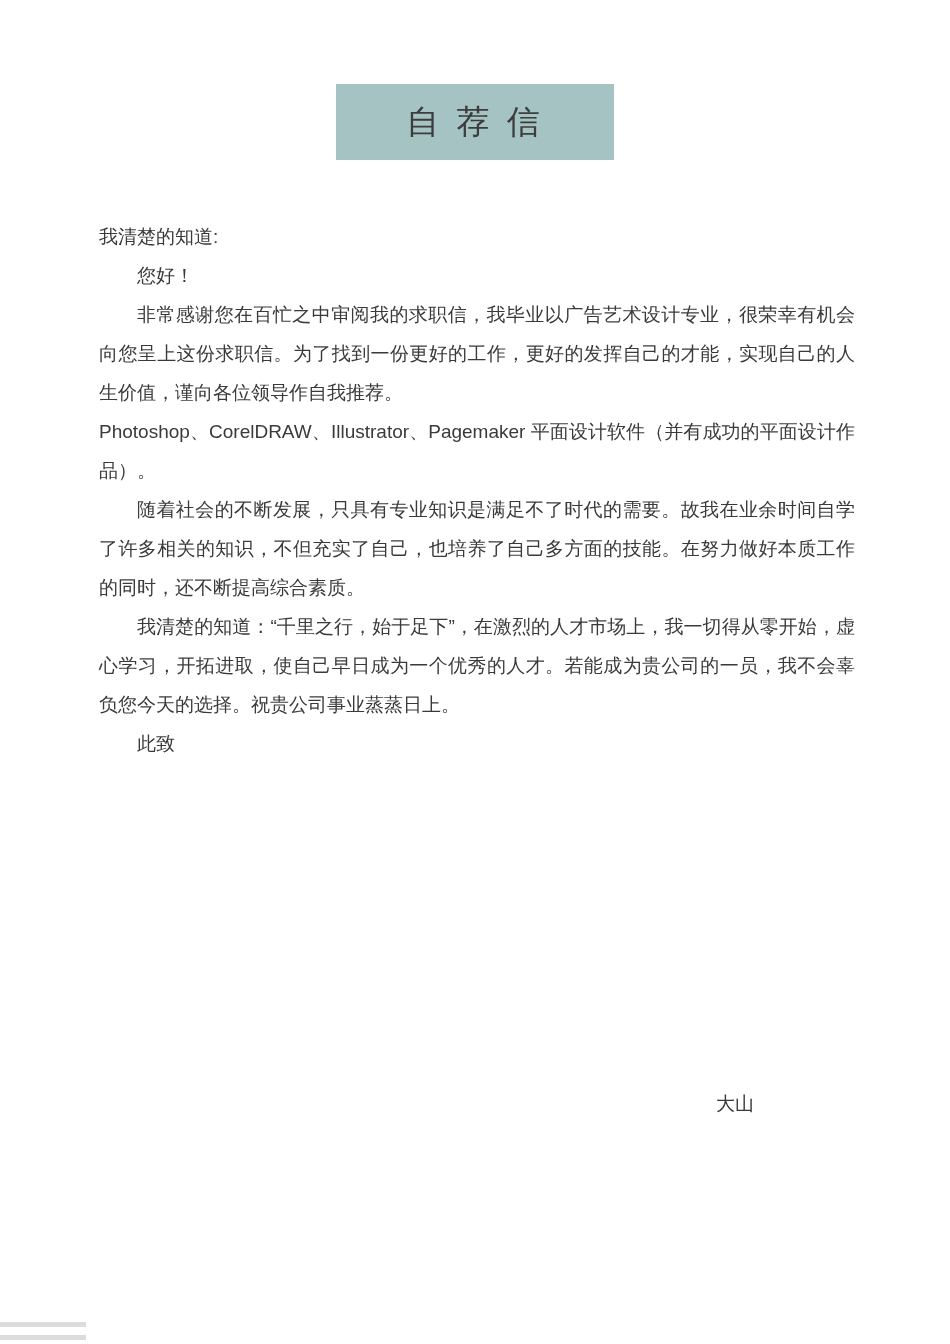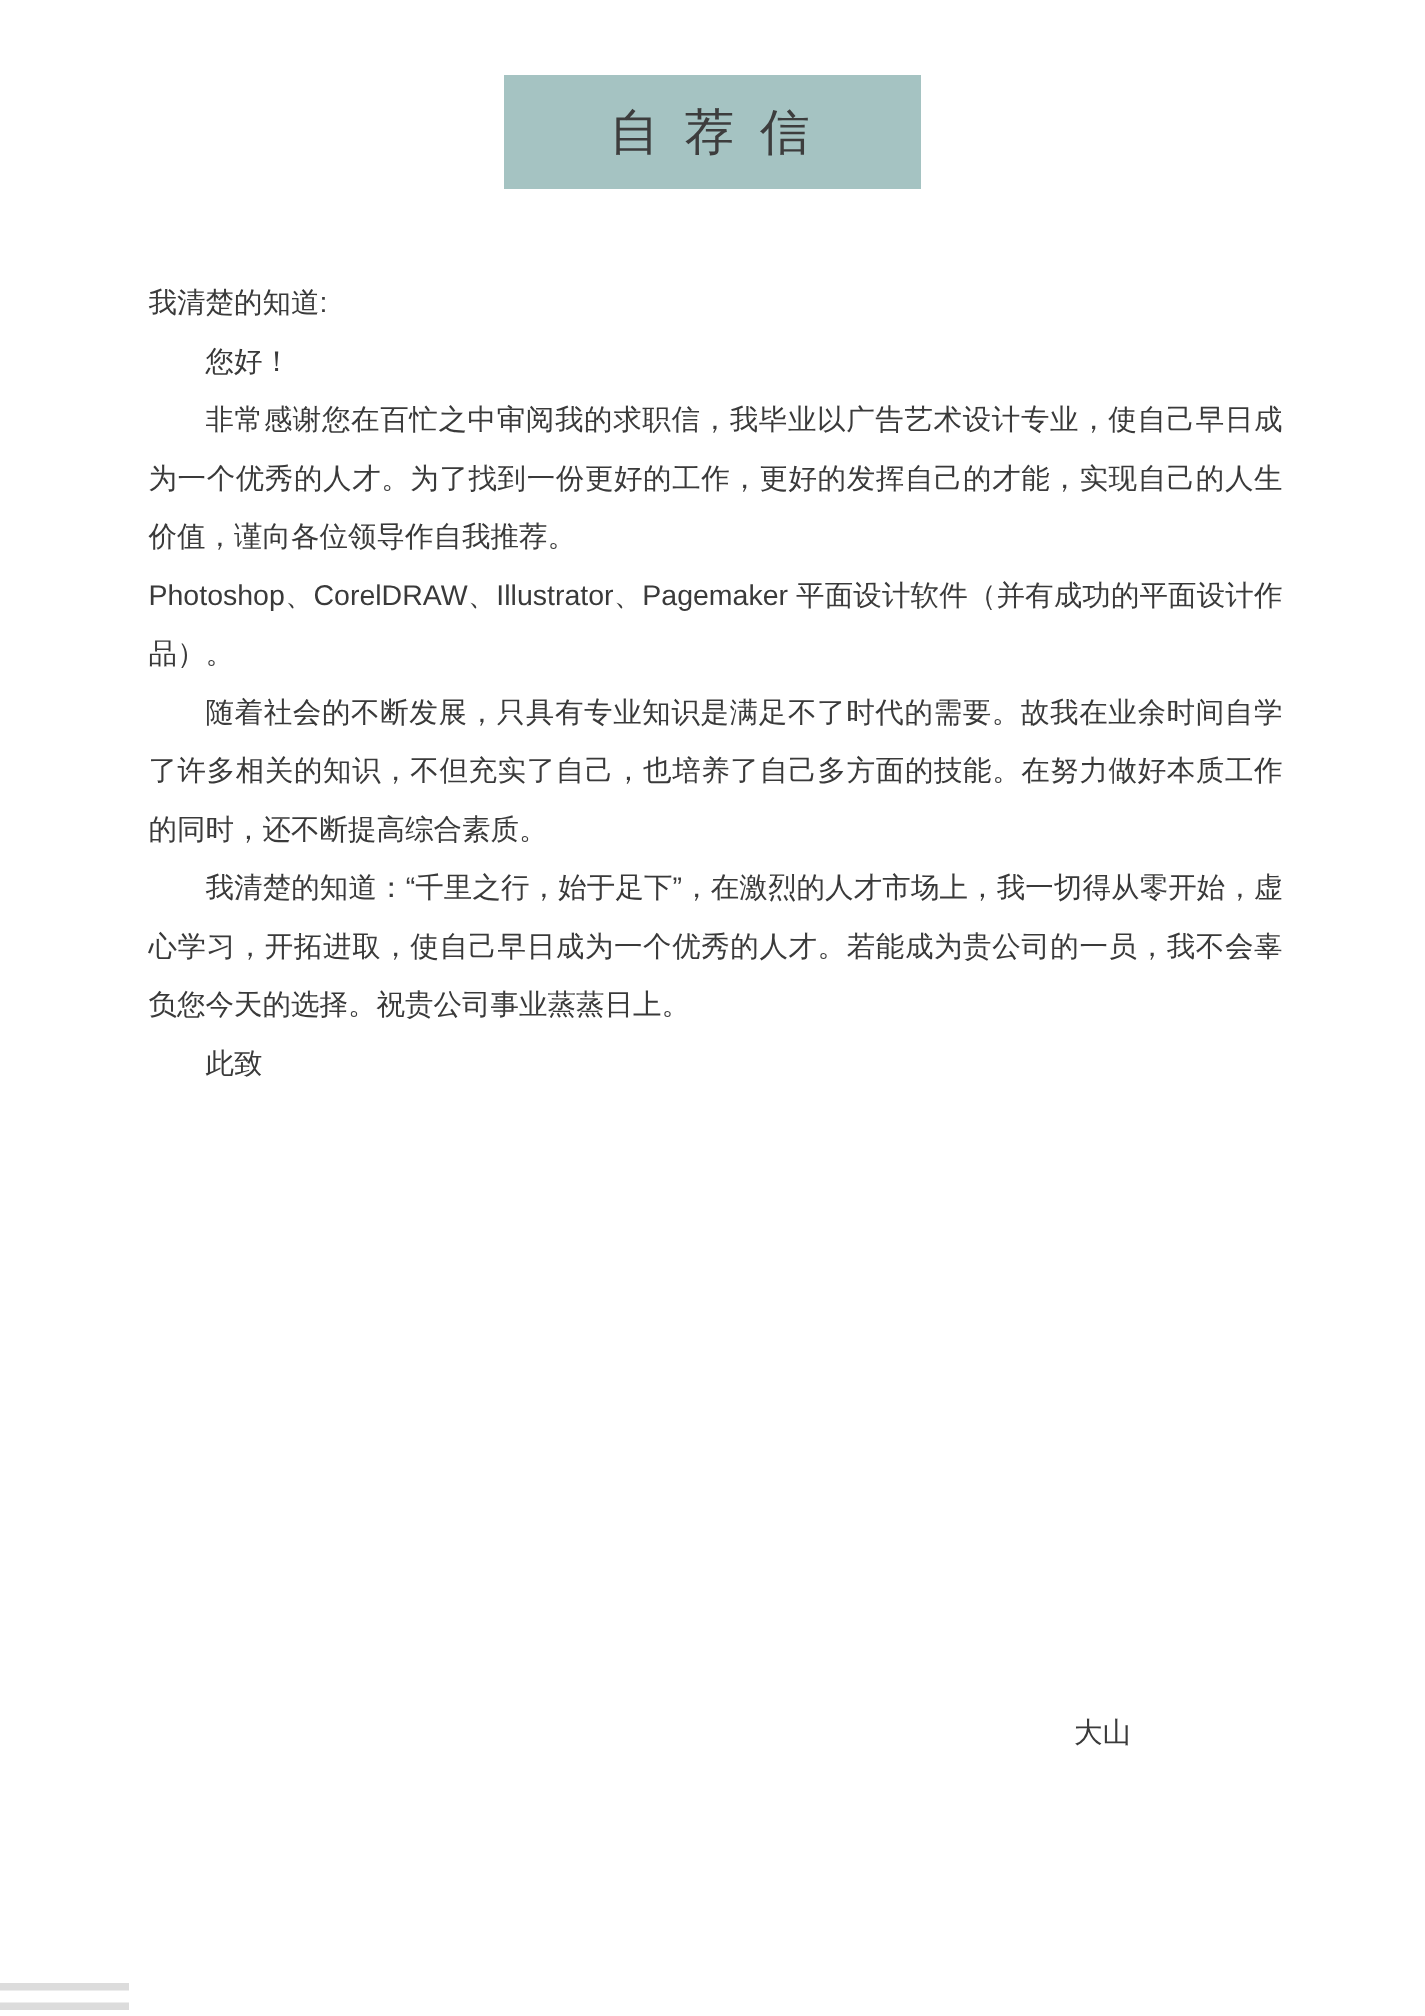--- a/index.html
+++ b/index.html
@@ -11,21 +11,21 @@
   .page {
     position: relative;
     width: 950px;
     height: 1344px;
     background: #ffffff;
     overflow: hidden;
     font-family: "Liberation Sans", "DejaVu Sans", sans-serif;
     color: #3a3a3a;
   }
   .title-box {
-    margin: 50px auto 0 auto;
+    margin: 84px auto 0 auto;
     width: 278px;
     height: 76px;
     display: flex;
     align-items: center;
     justify-content: center;
   }
   .title-text {
     font-size: 33px;
     letter-spacing: 4px;
     white-space: pre;
@@ -35,21 +35,21 @@
     margin: 57px 95px 0 99px;
     font-size: 19px;
     line-height: 39px;
     text-align: justify;
   }
   .letter-body p { margin: 0; }
   p.indent { text-indent: 2em; }
   p.no-indent { text-indent: 0; }
   .signature-block {
     position: absolute;
-    top: 1136px;
+    top: 1084px;
     left: 640px;
     width: 190px;
     text-align: center;
     font-size: 19px;
     line-height: 39px;
   }
   .artifact-bar {
     position: absolute;
     left: 0;
     width: 86px;
@@ -64,21 +64,21 @@
 
 <div class="page" style="color: rgb(58, 58, 58);">
 
   <div class="title-box" style="background: rgb(165, 195, 194);">
     <span class="title-text">自 荐 信</span>
   </div>
 
   <div class="letter-body">
     <p class="no-indent">我清楚的知道:</p>
     <p class="indent">您好！</p>
-    <p class="indent">非常感谢您在百忙之中审阅我的求职信，我毕业以广告艺术设计专业，使自己早日成为一个优秀的人才。为了找到一份更好的工作，更好的发挥自己的才能，实现自己的人生价值，谨向各位领导作自我推荐。</p>
+    <p class="indent">非常感谢您在百忙之中审阅我的求职信，我毕业以广告艺术设计专业，很荣幸有机会向您呈上这份求职信。为了找到一份更好的工作，更好的发挥自己的才能，实现自己的人生价值，谨向各位领导作自我推荐。</p>
     <p class="no-indent">Photoshop、CorelDRAW、Illustrator、Pagemaker 平面设计软件（并有成功的平面设计作品）。</p>
     <p class="indent">随着社会的不断发展，只具有专业知识是满足不了时代的需要。故我在业余时间自学了许多相关的知识，不但充实了自己，也培养了自己多方面的技能。在努力做好本质工作的同时，还不断提高综合素质。</p>
     <p class="indent">我清楚的知道：“千里之行，始于足下”，在激烈的人才市场上，我一切得从零开始，虚心学习，开拓进取，使自己早日成为一个优秀的人才。若能成为贵公司的一员，我不会辜负您今天的选择。祝贵公司事业蒸蒸日上。</p>
     <p class="indent">此致</p>
   </div>
 
   <div class="signature-block">
     <div>大山</div>
   </div>
 

